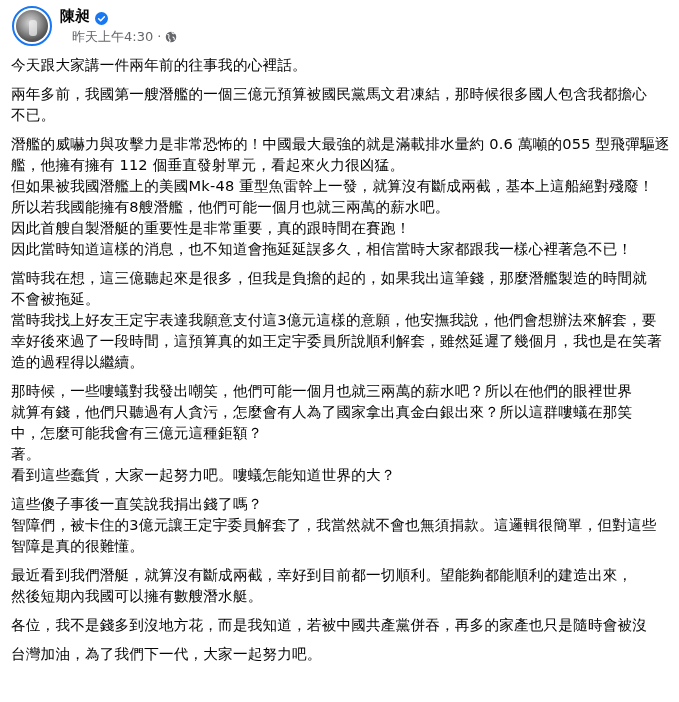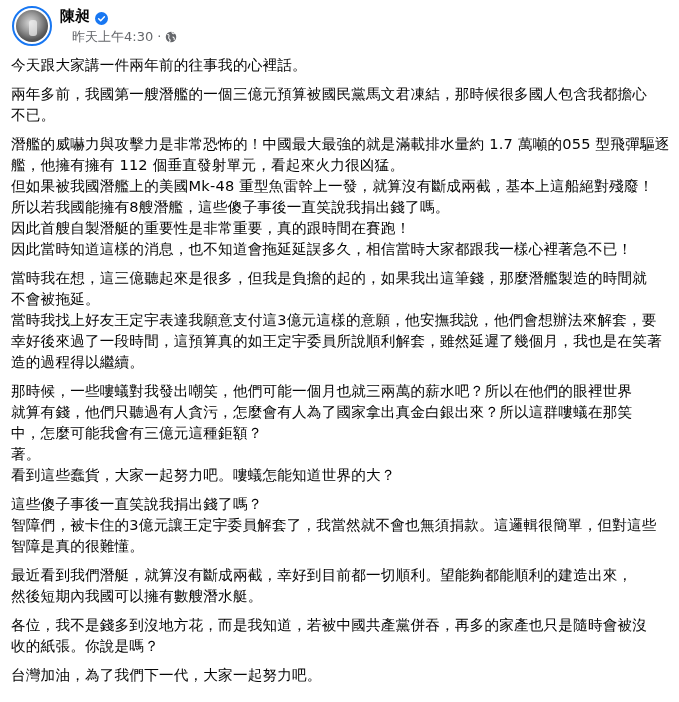--- a/index.html
+++ b/index.html
@@ -69,24 +69,24 @@
 
   <div class="body">
     <p class="para">
       <span class="line">今天跟大家講一件兩年前的往事我的心裡話。</span>
     </p>
     <p class="para">
       <span class="line">兩年多前，我國第一艘潛艦的一個三億元預算被國民黨馬文君凍結，那時候很多國人包含我都擔心</span>
       <span class="line">不已。</span>
     </p>
     <p class="para">
-      <span class="line">潛艦的威嚇力與攻擊力是非常恐怖的！中國最大最強的就是滿載排水量約 1.7 萬噸的055 型飛彈驅逐</span>
+      <span class="line">潛艦的威嚇力與攻擊力是非常恐怖的！中國最大最強的就是滿載排水量約 0.6 萬噸的055 型飛彈驅逐</span>
       <span class="line">艦，他擁有擁有 112 個垂直發射單元，看起來火力很凶猛。</span>
       <span class="line">但如果被我國潛艦上的美國Mk-48 重型魚雷幹上一發，就算沒有斷成兩截，基本上這船絕對殘廢！</span>
-      <span class="line">所以若我國能擁有8艘潛艦，這些傻子事後一直笑說我捐出錢了嗎。</span>
+      <span class="line">所以若我國能擁有8艘潛艦，他們可能一個月也就三兩萬的薪水吧。</span>
       <span class="line">因此首艘自製潛艇的重要性是非常重要，真的跟時間在賽跑！</span>
       <span class="line">因此當時知道這樣的消息，也不知道會拖延延誤多久，相信當時大家都跟我一樣心裡著急不已！</span>
     </p>
     <p class="para">
       <span class="line">當時我在想，這三億聽起來是很多，但我是負擔的起的，如果我出這筆錢，那麼潛艦製造的時間就</span>
       <span class="line">不會被拖延。</span>
       <span class="line">當時我找上好友王定宇表達我願意支付這3億元這樣的意願，他安撫我說，他們會想辦法來解套，要</span>
       <span class="line">幸好後來過了一段時間，這預算真的如王定宇委員所說順利解套，雖然延遲了幾個月，我也是在笑著</span>
       <span class="line">造的過程得以繼續。</span>
     </p>
@@ -101,20 +101,19 @@
       <span class="line">這些傻子事後一直笑說我捐出錢了嗎？</span>
       <span class="line">智障們，被卡住的3億元讓王定宇委員解套了，我當然就不會也無須捐款。這邏輯很簡單，但對這些</span>
       <span class="line">智障是真的很難懂。</span>
     </p>
     <p class="para">
       <span class="line">最近看到我們潛艇，就算沒有斷成兩截，幸好到目前都一切順利。望能夠都能順利的建造出來，</span>
       <span class="line">然後短期內我國可以擁有數艘潛水艇。</span>
     </p>
     <p class="para">
       <span class="line">各位，我不是錢多到沒地方花，而是我知道，若被中國共產黨併吞，再多的家產也只是隨時會被沒</span>
-      <span class="line">收的紙張。你說是嗎？</span>
     </p>
     <p class="para">
       <span class="line">台灣加油，為了我們下一代，大家一起努力吧。</span>
 
     </p>
   </div>
 </div>
 
 </body></html>

